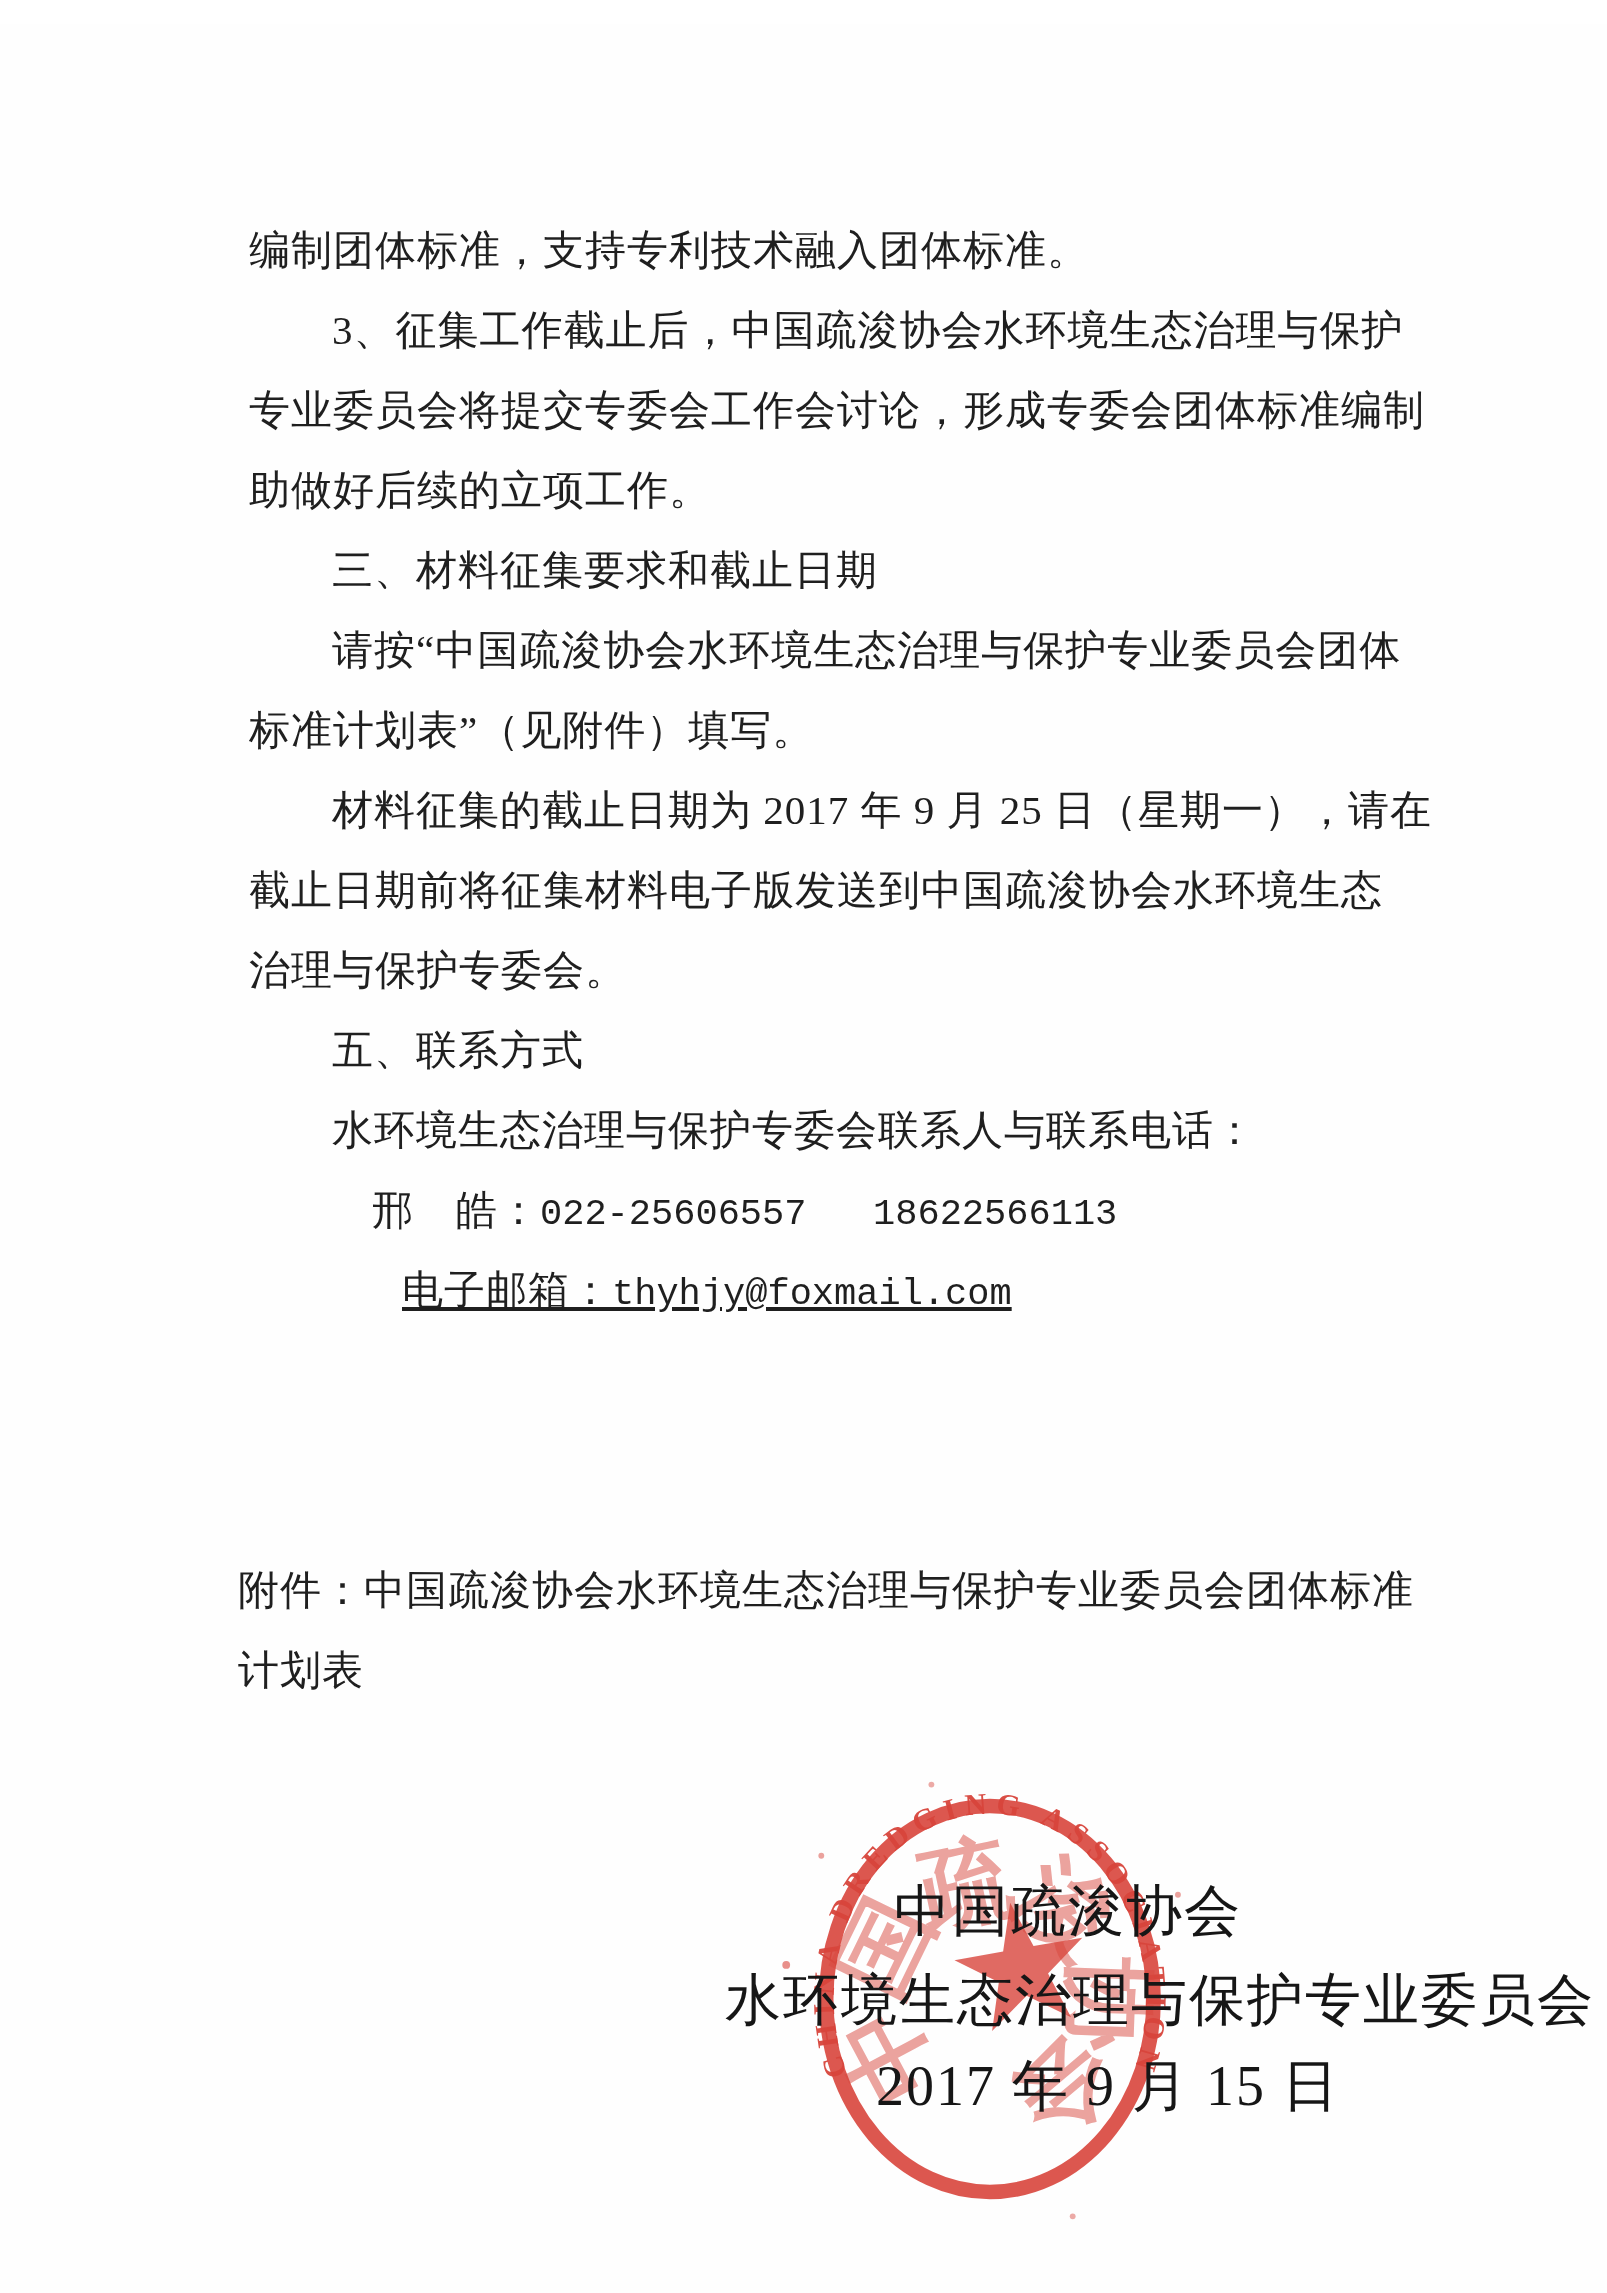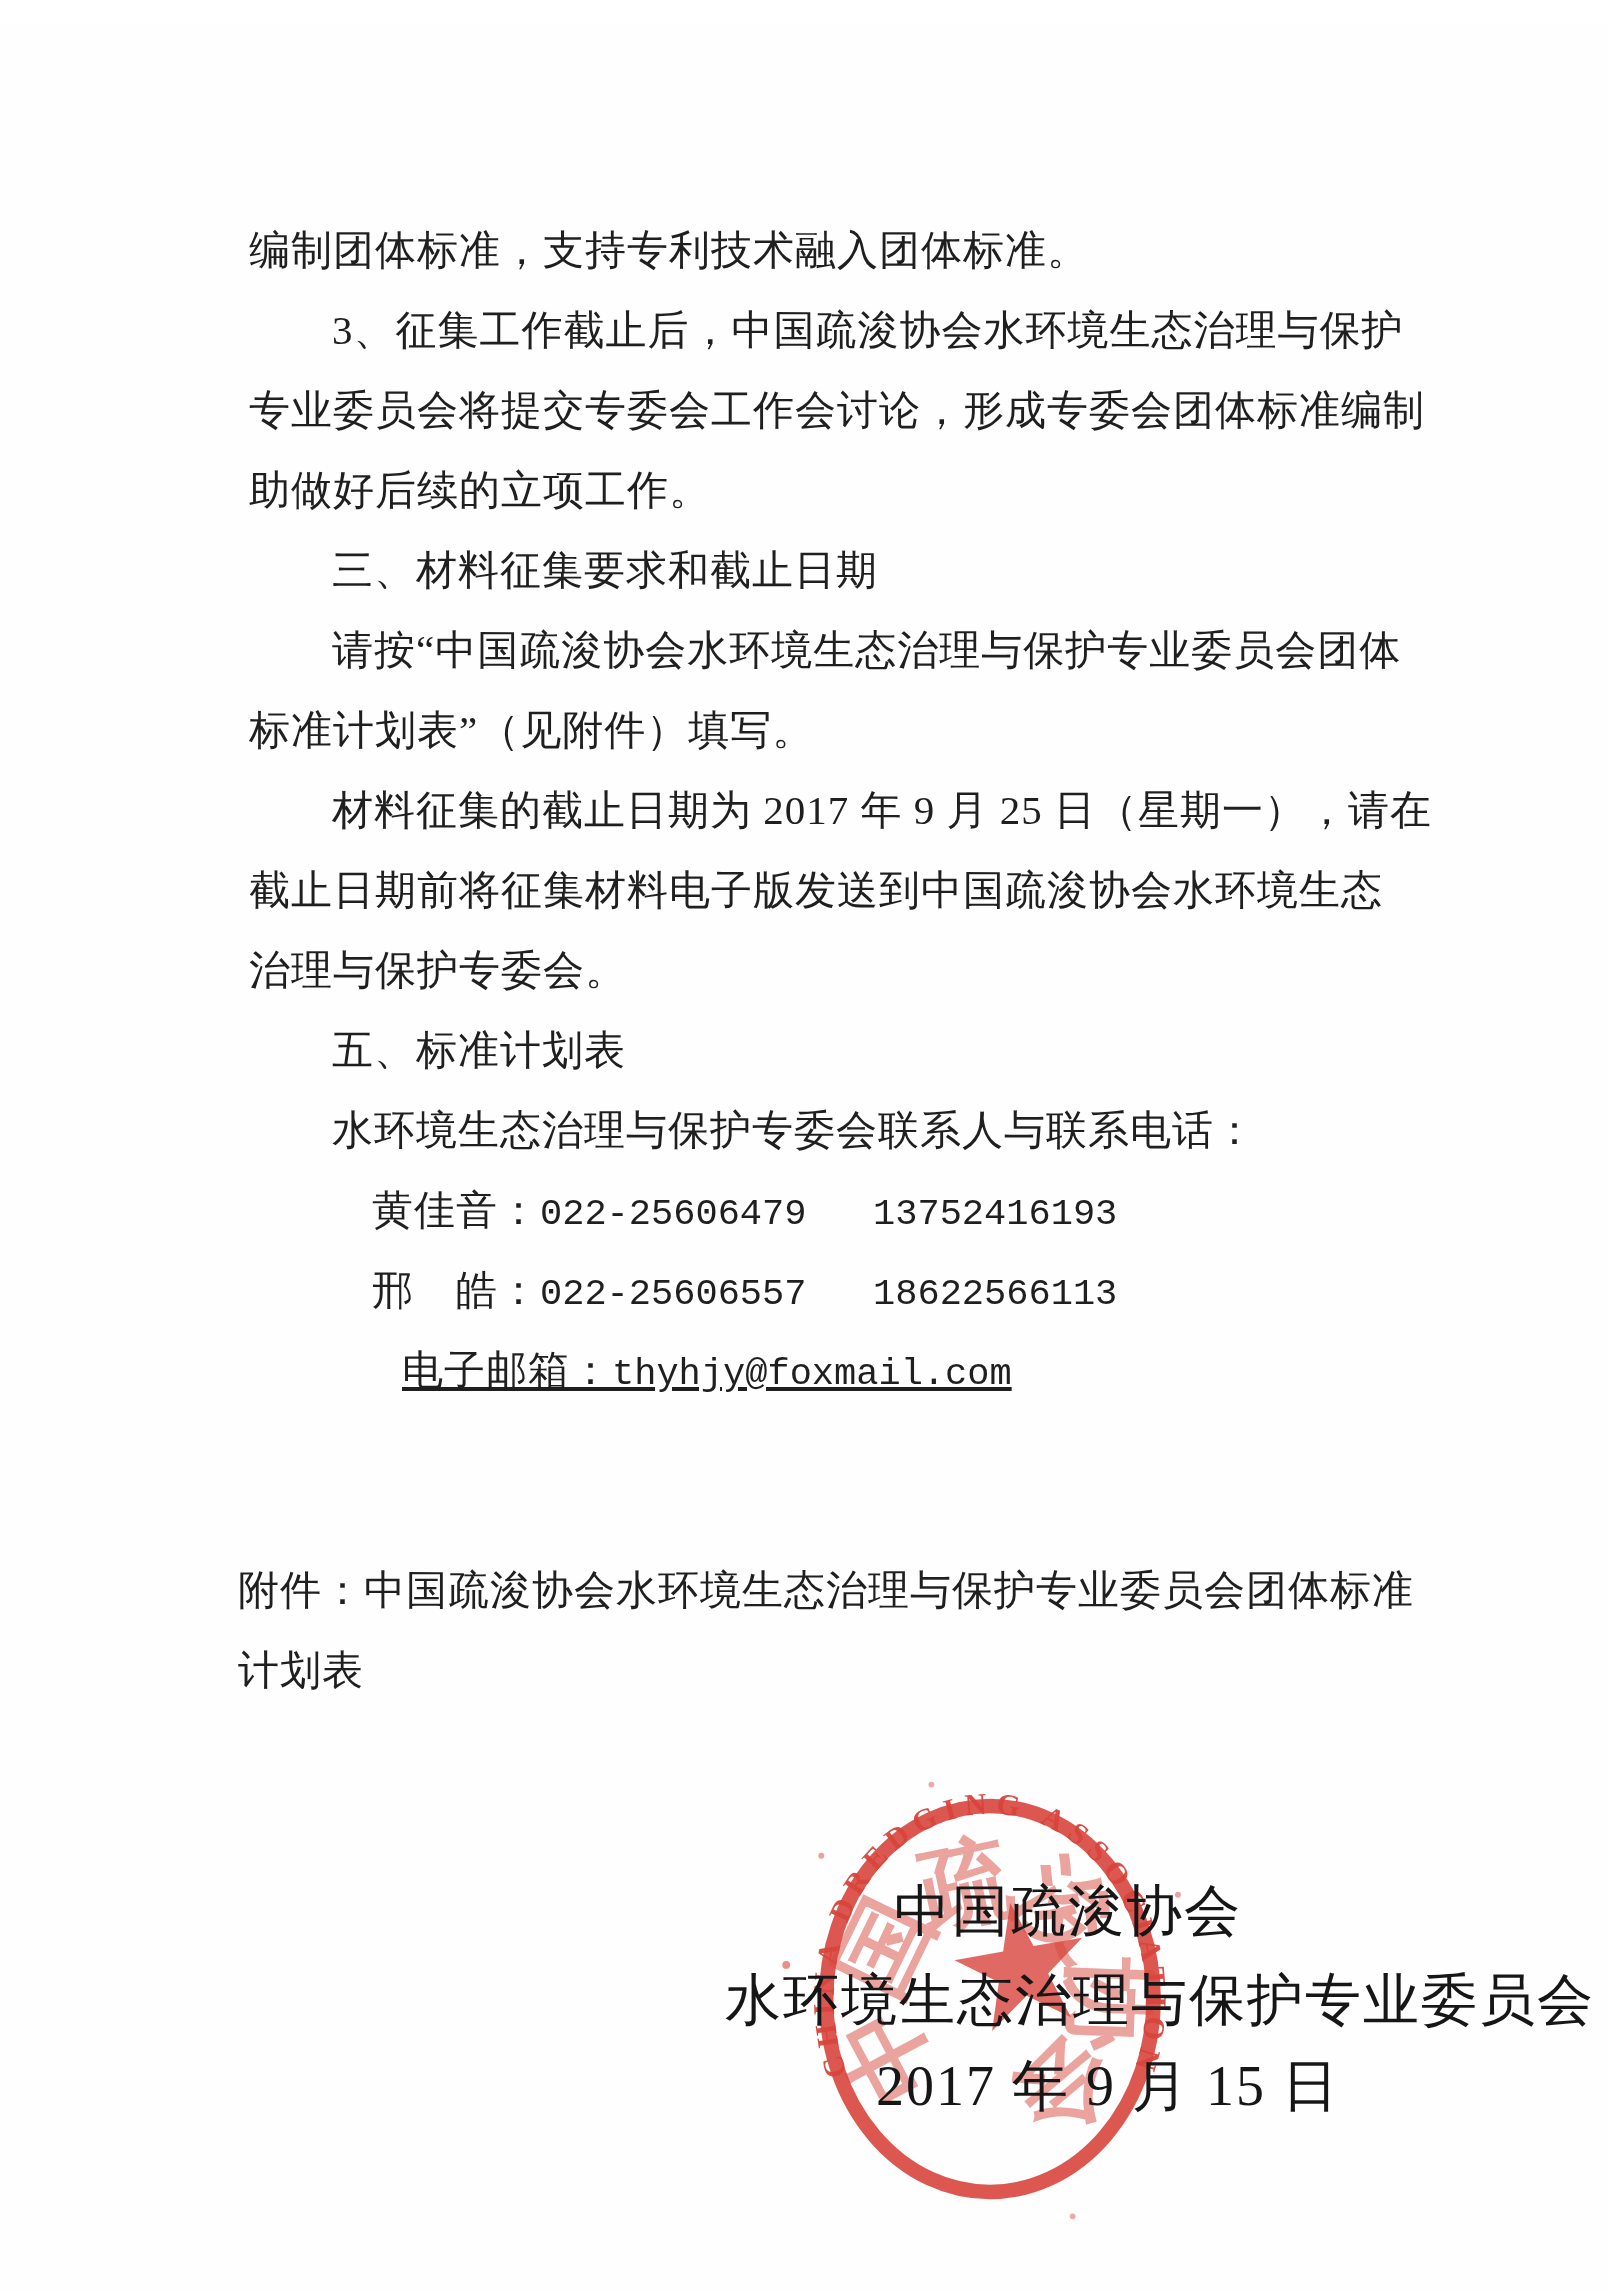--- a/index.html
+++ b/index.html
@@ -45,26 +45,23 @@
     <div class="bline">编制团体标准，支持专利技术融入团体标准。</div>
     <div class="bline ind1">3、征集工作截止后，中国疏浚协会水环境生态治理与保护</div>
     <div class="bline">专业委员会将提交专委会工作会讨论，形成专委会团体标准编制</div>
     <div class="bline">助做好后续的立项工作。</div>
     <div class="bline ind1">三、材料征集要求和截止日期</div>
     <div class="bline ind1">请按“中国疏浚协会水环境生态治理与保护专业委员会团体</div>
     <div class="bline">标准计划表”（见附件）填写。</div>
     <div class="bline ind1">材料征集的截止日期为 2017 年 9 月 25 日（星期一），请在</div>
     <div class="bline">截止日期前将征集材料电子版发送到中国疏浚协会水环境生态</div>
     <div class="bline">治理与保护专委会。</div>
-    <div class="bline ind1">五、标准计划表</div>
+    <div class="bline ind1">五、联系方式</div>
     <div class="bline ind1">水环境生态治理与保护专委会联系人与联系电话：</div>
 
-    <div class="bline contact">
-      <span class="label">黄佳音：</span><span class="mono">022-25606479   13752416193</span>
-    </div>
     <div class="bline contact">
       <span class="label">邢　皓：</span><span class="mono">022-25606557   18622566113</span>
     </div>
     <div class="bline contact-email">
       <span class="label">电子邮箱：</span><span class="mono">thyhjy@foxmail.com</span>
     </div>
   </div>
 
   <div class="attach-block">
     <div class="bline">附件：中国疏浚协会水环境生态治理与保护专业委员会团体标准</div>

